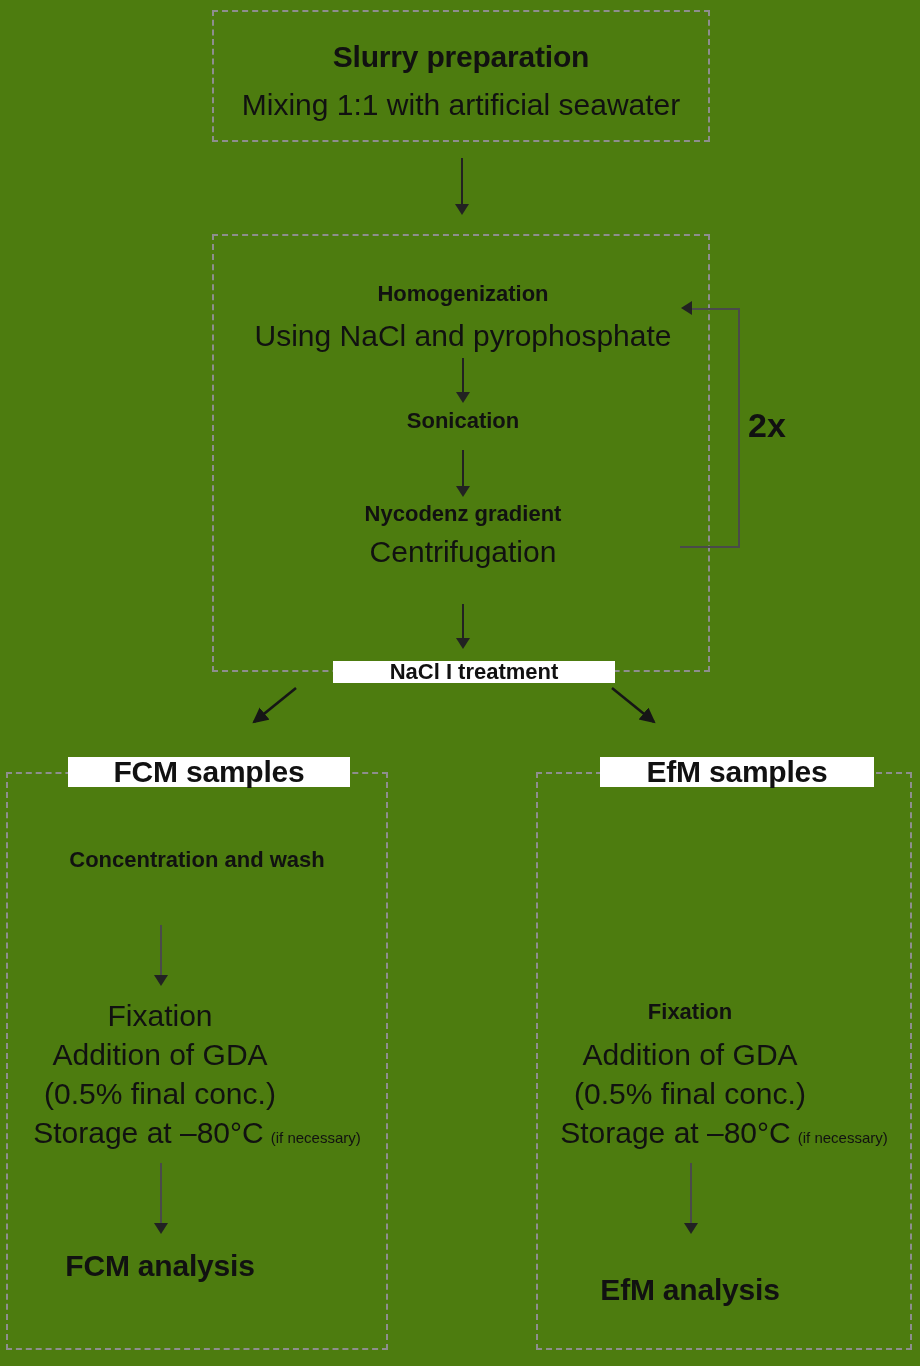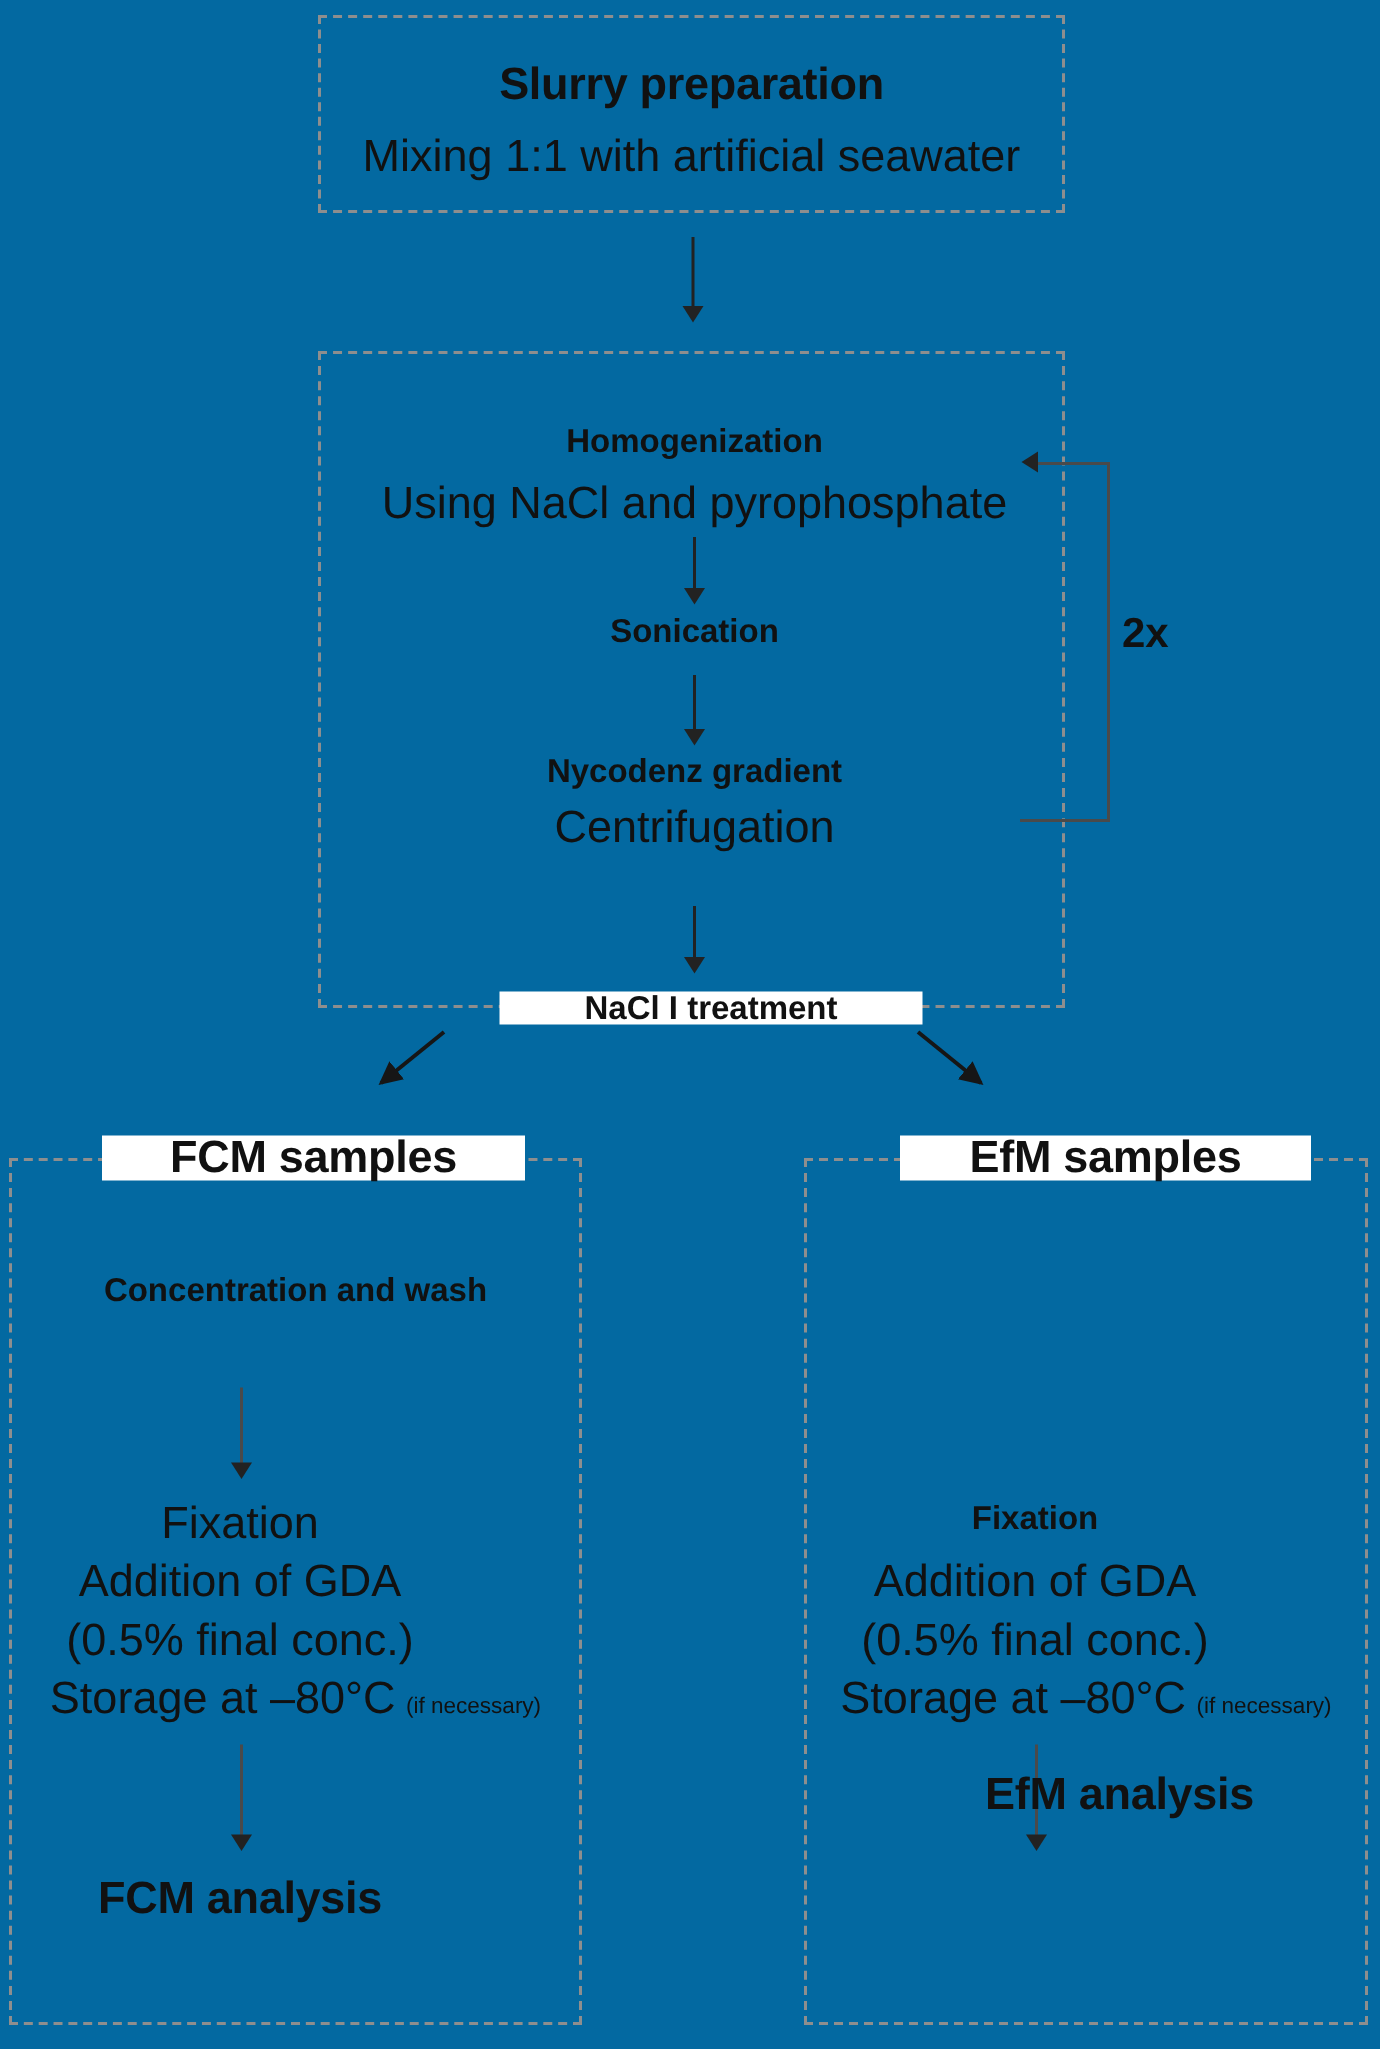--- a/index.html
+++ b/index.html
@@ -8,21 +8,21 @@
     background: #ffffff;
   }
   body {
     font-family: "Liberation Sans", sans-serif;
     color: #1a1a1a;
   }
   #canvas {
     position: relative;
     width: 920px;
     height: 1366px;
-    background: #0369a1;
+    background: #4d7c0f;
     overflow: hidden;
   }
 
   
   .dbox {
     position: absolute;
     border: 2px dashed #8e8e8e;
     box-sizing: border-box;
     background: transparent;
   }
@@ -33,21 +33,21 @@
     text-align: center;
     white-space: nowrap;
     line-height: 1.0;
     color: #111111;
   }
 
   .t-hdr   { font-size: 30px; font-weight: bold; letter-spacing: -0.2px; }
   .t-step  { font-size: 22px; font-weight: bold; }
   .t-sub   { font-size: 30px; font-weight: normal; }
   .t-small { font-size: 15px; font-weight: normal; }
-  .t-loop  { font-size: 28px; font-weight: bold; }
+  .t-loop  { font-size: 34px; font-weight: bold; }
 
   
   .on-border {
     background: #ffffff;
     padding: 0 12px;
   }
 
   
   .vline {
     position: absolute;
@@ -155,15 +155,15 @@
   <div class="txt t-sub" style="left:544px; top:1040px; width:292px;">Addition of GDA</div>
   <div class="txt t-sub" style="left:544px; top:1079px; width:292px;">(0.5% final conc.)</div>
 
   <div class="txt" style="left:544px; top:1118px; width:360px;">
     <span class="t-sub">Storage at –80°C</span><span style="display:inline-block;width:7px;"></span><span class="t-small">(if necessary)</span>
   </div>
 
   <div class="vline thin" style="left:690px; top:1163px; height:62px;"></div>
   <div class="arrow-down" style="left:684px; top:1223px;"></div>
 
-  <div class="txt t-hdr" style="left:544px; top:1182px; width:292px;text-align:right;">EfM analysis</div>
+  <div class="txt t-hdr" style="left:544px; top:1275px; width:292px;">EfM analysis</div>
 
 </div>
 
 </body></html>

